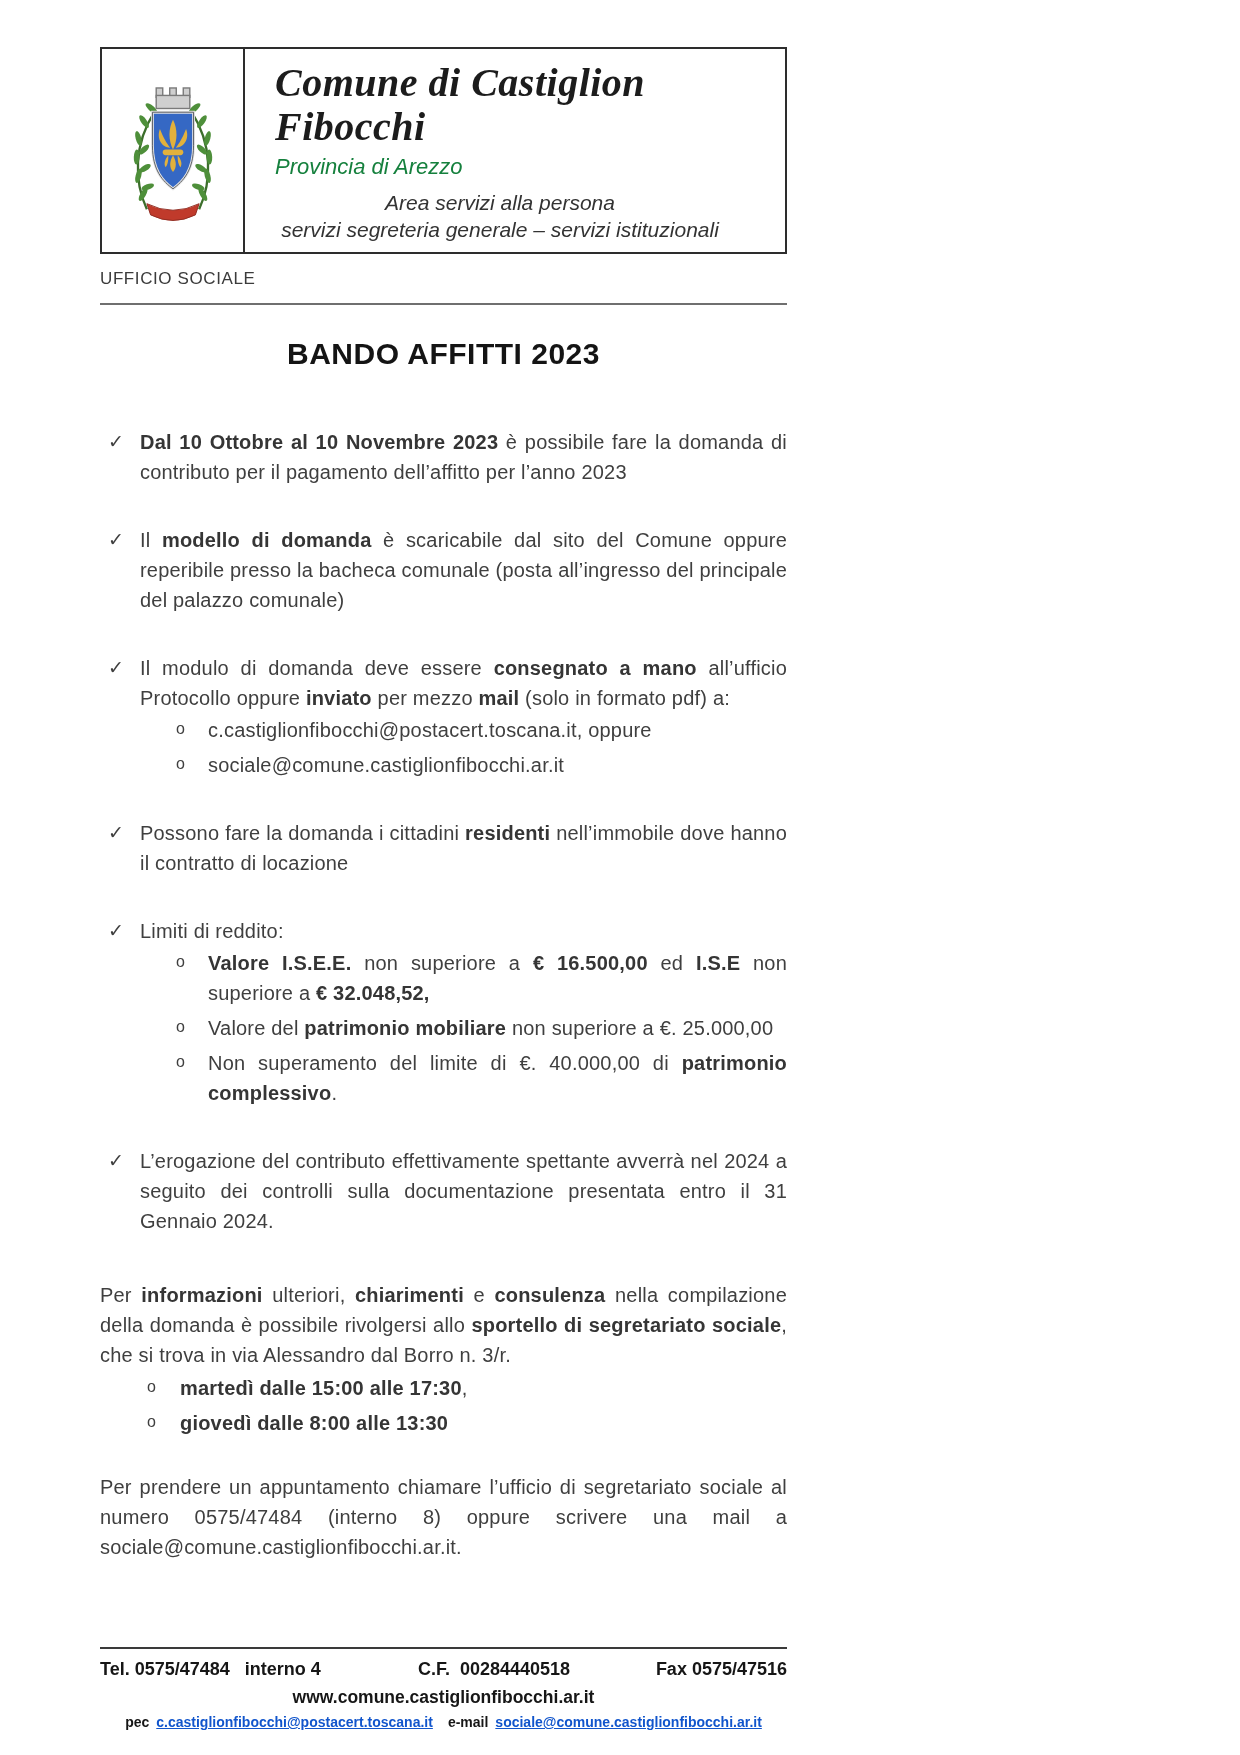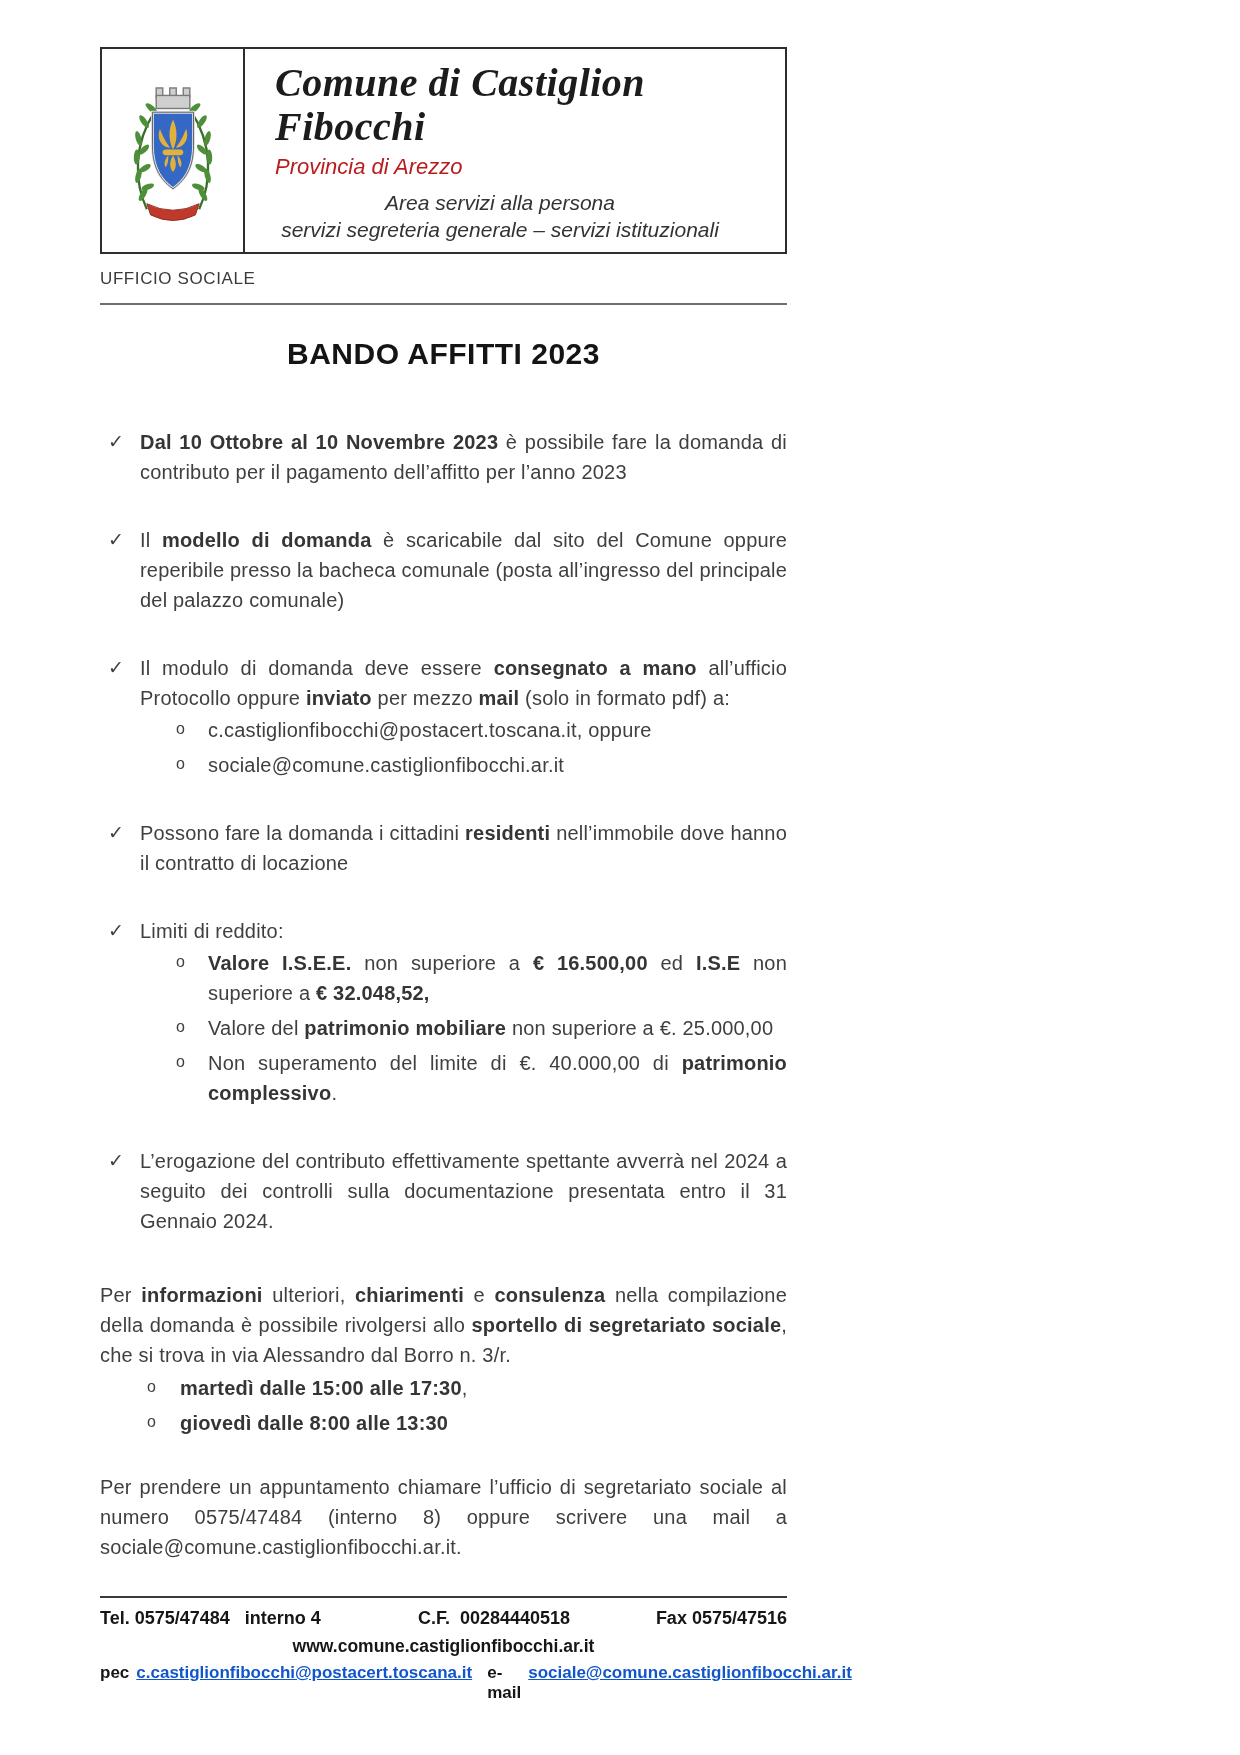--- a/index.html
+++ b/index.html
@@ -6,21 +6,21 @@
   html, body { margin: 0; padding: 0; background: #ffffff; }
   body {
     width: 1240px;
     font-family: "Liberation Sans", sans-serif;
     color: #3f3f3f;
     -webkit-font-smoothing: antialiased;
   }
   .page {
     width: 1020px;
     min-height: 1755px;
-    padding: 47px 233px 52px 100px;
+    padding: 47px 233px 25px 100px;
     box-sizing: border-box;
     display: flex;
     flex-direction: column;
     background: #ffffff;
   }
 
   
   .letterhead {
     border: 2px solid #2d2d2d;
     display: flex;
@@ -45,21 +45,21 @@
     font-weight: bold;
     font-size: 40px;
     line-height: 1.1;
     color: #1c1c1c;
     letter-spacing: 0.5px;
   }
   .province {
     margin-top: 5px;
     font-style: italic;
     font-size: 22px;
-    color: #b91c1c;
+    color: #15803d;
   }
   .area-line { 
     text-align: center;
     font-style: italic;
     font-size: 21px;
     color: #333333;
   }
   .area-line.first { margin-top: 11px; }
   .area-line.second { margin-top: 3px; }
 
@@ -158,24 +158,25 @@
   .footer-row2 {
     margin-top: 7px;
     text-align: center;
     font-weight: bold;
     font-size: 17.5px;
     color: #161616;
   }
   .footer-row3 {
     margin-top: 6px;
     display: flex;
+    justify-content: center;
     align-items: baseline;
     gap: 7px;
     font-weight: bold;
-    font-size: 17px;
+    font-size: 14px;
     color: #161616;
   }
   .footer-row3 .email-label { margin-left: 8px; }
   .flink {
     color: #1155cc;
     text-decoration: underline;
     cursor: pointer;
   }
   .pre { white-space: pre; }
 </style>

